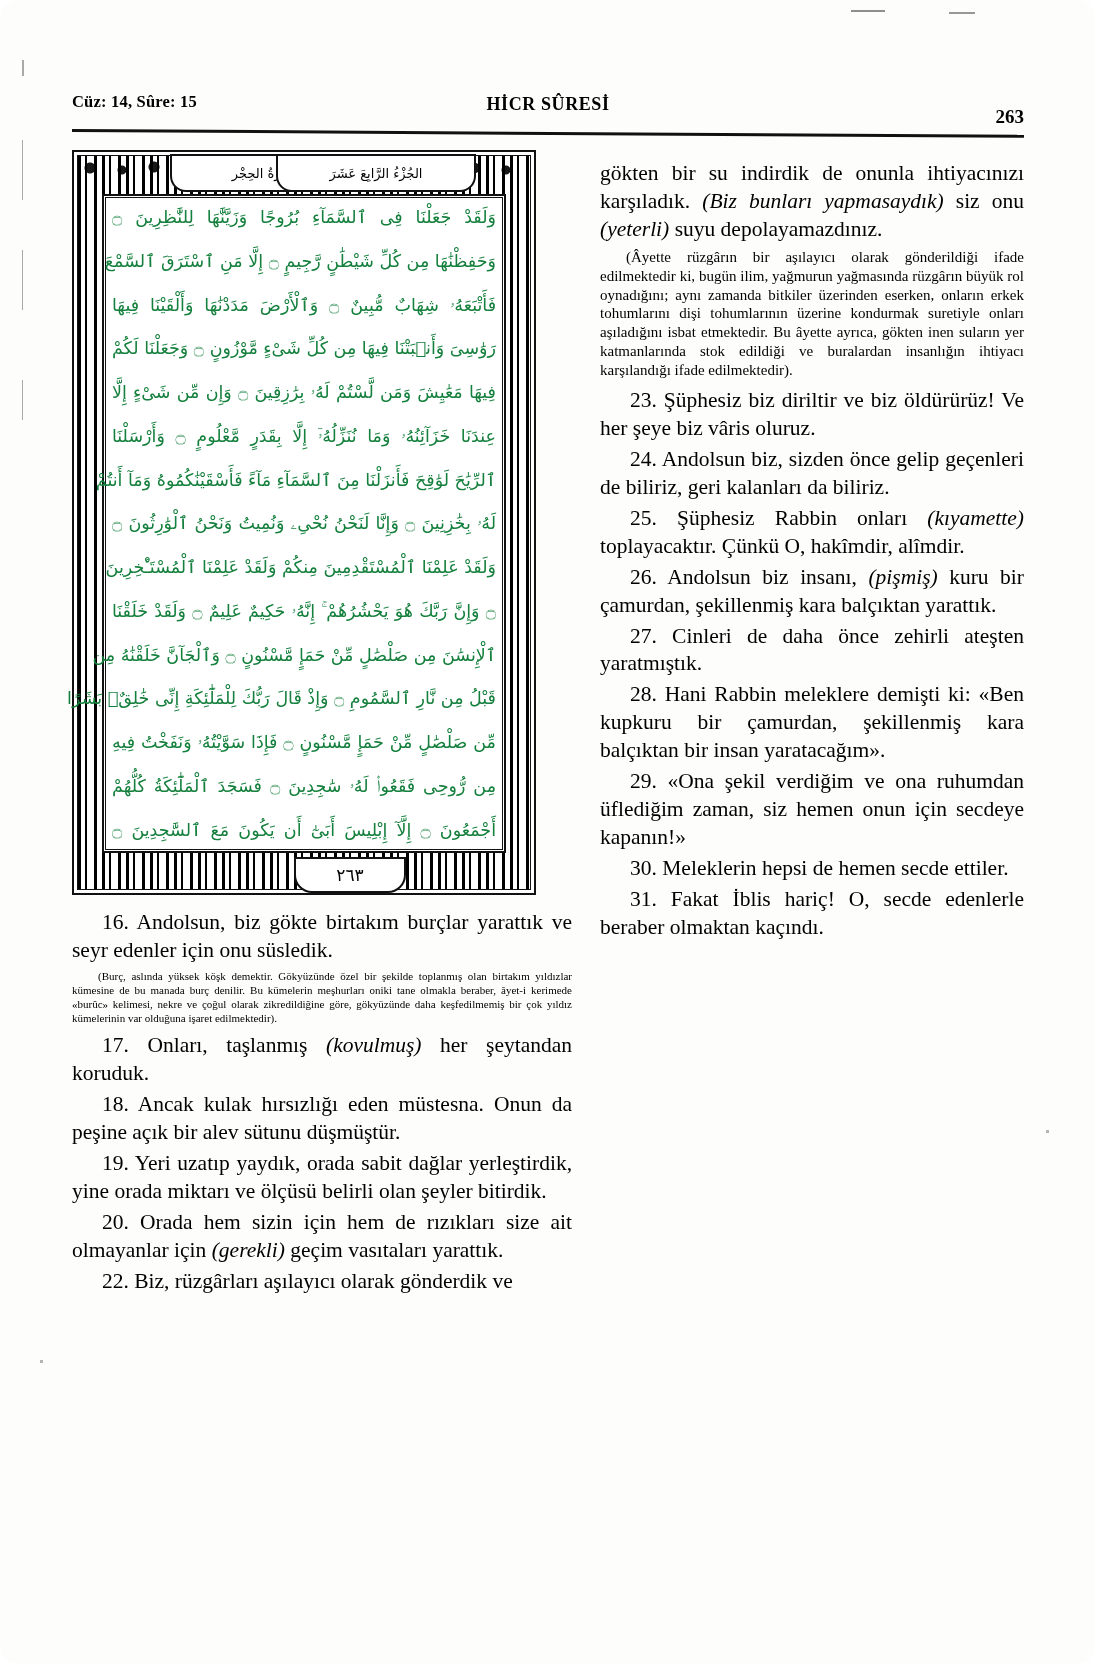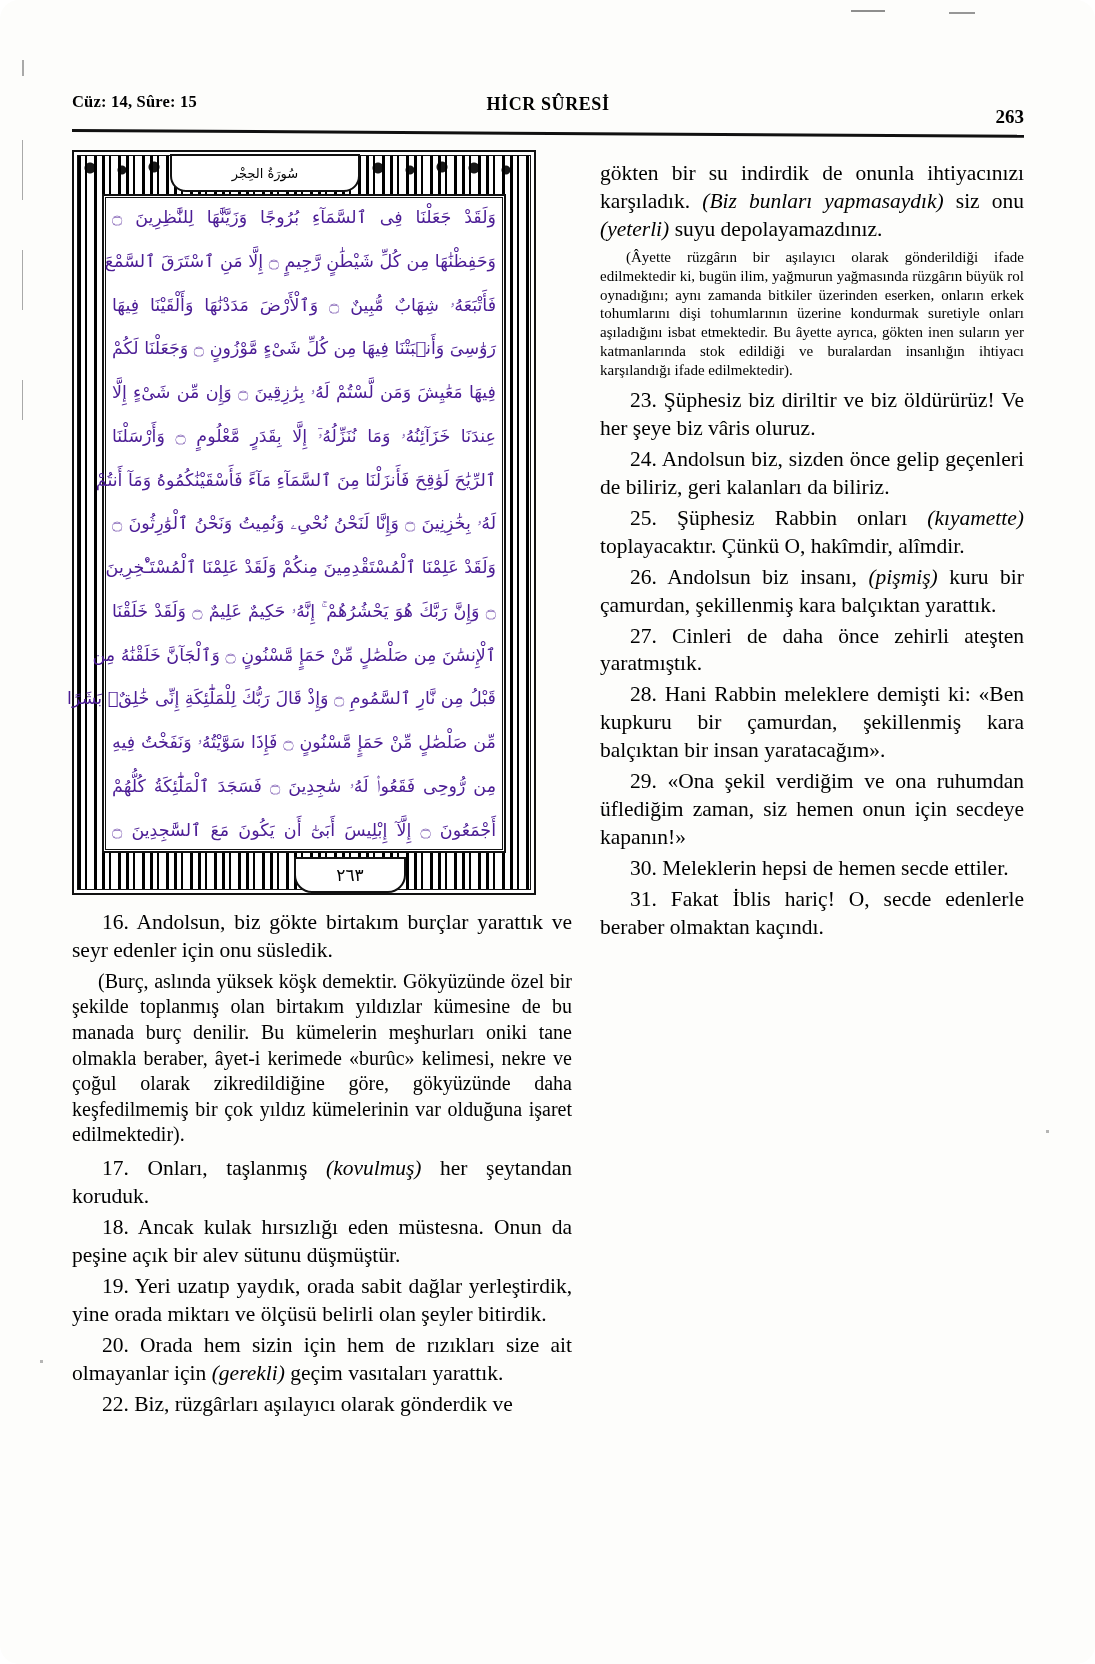--- a/index.html
+++ b/index.html
@@ -110,32 +110,32 @@
     position:absolute;left:40px;top:58px;right:40px;bottom:56px;
     direction:rtl;
     display:flex;flex-direction:column;justify-content:space-between;
     font-family:"DejaVu Sans","Liberation Sans",sans-serif;
     z-index:3;
   }
   .ayah-line{
     font-size:17.5px;line-height:1.05;
     text-align:justify;text-align-last:justify;
     white-space:nowrap;
-    color:#4c1d95;
+    color:#15803d;
   }
 
   
   .verse{
     font-size:21.5px;line-height:1.30;text-align:justify;
     text-indent:30px;margin:0 0 3px 0;
     hyphens:none;
   }
   .verse.noindent{text-indent:0;}
   .gloss{
-    font-size:20px;line-height:1.28;text-align:justify;
+    font-size:11px;line-height:1.28;text-align:justify;
     text-indent:26px;margin:4px 0 7px 0;
   }
   em,.it{}
 
   .col-right .verse{font-size:21.5px;line-height:1.30;}
   .col-right .gloss{font-size:15px;line-height:1.26;}
 </style>
 </head>
 <body>
 
@@ -159,20 +159,21 @@
 
   <div class="col-left">
 
     <div class="quran">
       <div class="frame-outer"></div>
       <div class="frame-band"></div>
       <div class="frame-inner-white"></div>
       <div class="frame-inner-white2"></div>
 
       <div class="cartouche surah">سُورَةُ الحِجْر</div>
+      <div class="cartouche juz">الجُزْءُ الرَّابِعَ عَشَرَ</div>
 
       <div class="ayah-block">
         <div class="ayah-line">وَلَقَدْ جَعَلْنَا فِى ٱلسَّمَآءِ بُرُوجًا وَزَيَّنَّٰهَا لِلنَّٰظِرِينَ ۝</div>
         <div class="ayah-line">وَحَفِظْنَٰهَا مِن كُلِّ شَيْطَٰنٍ رَّجِيمٍ ۝ إِلَّا مَنِ ٱسْتَرَقَ ٱلسَّمْعَ</div>
         <div class="ayah-line">فَأَتْبَعَهُۥ شِهَابٌ مُّبِينٌ ۝ وَٱلْأَرْضَ مَدَدْنَٰهَا وَأَلْقَيْنَا فِيهَا</div>
         <div class="ayah-line">رَوَٰسِىَ وَأَنۢبَتْنَا فِيهَا مِن كُلِّ شَىْءٍ مَّوْزُونٍ ۝ وَجَعَلْنَا لَكُمْ</div>
         <div class="ayah-line">فِيهَا مَعَٰيِشَ وَمَن لَّسْتُمْ لَهُۥ بِرَٰزِقِينَ ۝ وَإِن مِّن شَىْءٍ إِلَّا</div>
         <div class="ayah-line">عِندَنَا خَزَآئِنُهُۥ وَمَا نُنَزِّلُهُۥٓ إِلَّا بِقَدَرٍ مَّعْلُومٍ ۝ وَأَرْسَلْنَا</div>
         <div class="ayah-line">ٱلرِّيَٰحَ لَوَٰقِحَ فَأَنزَلْنَا مِنَ ٱلسَّمَآءِ مَآءً فَأَسْقَيْنَٰكُمُوهُ وَمَآ أَنتُمْ</div>
         <div class="ayah-line">لَهُۥ بِخَٰزِنِينَ ۝ وَإِنَّا لَنَحْنُ نُحْىِۦ وَنُمِيتُ وَنَحْنُ ٱلْوَٰرِثُونَ ۝</div>

